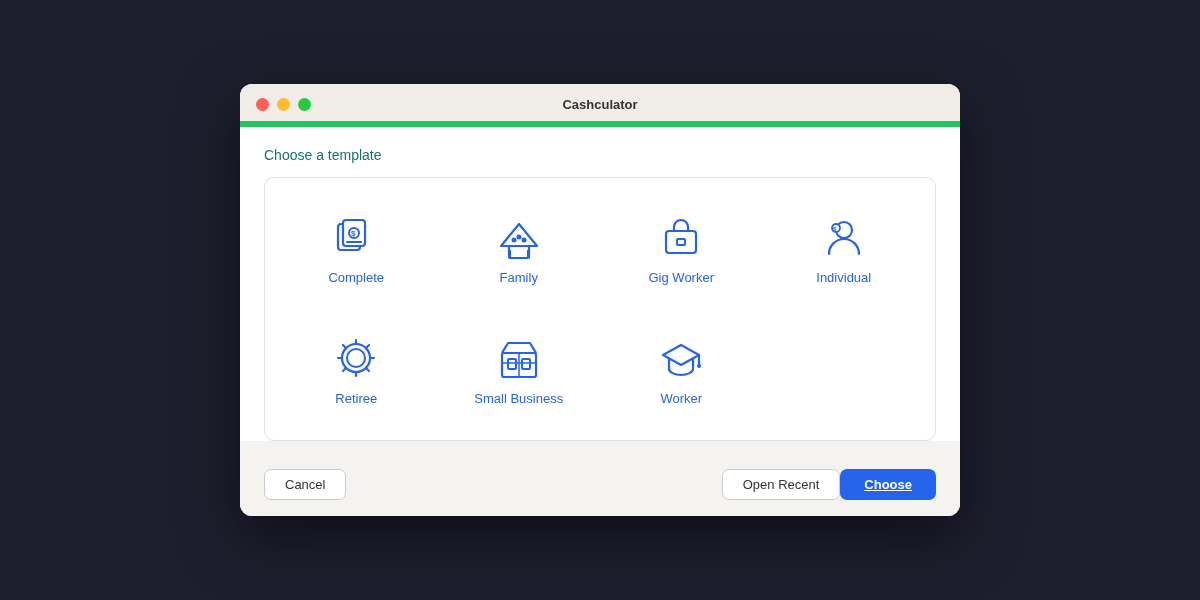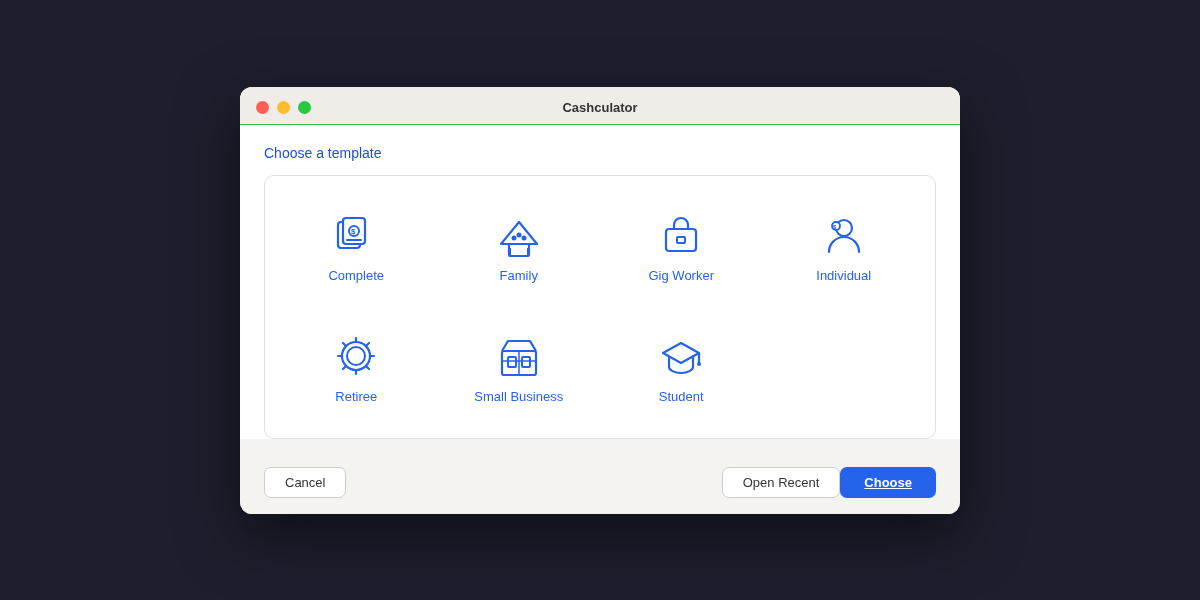--- a/index.html
+++ b/index.html
@@ -21,21 +21,21 @@
       box-shadow: 0 20px 60px rgba(0,0,0,0.5);
       overflow: hidden;
     }
 
     .title-bar {
       background: #f0ede8;
       padding: 14px 16px 10px;
       display: flex;
       align-items: center;
       position: relative;
-      border-bottom: 1px solid #22c55e;
+      border-bottom: 6px solid #22c55e;
     }
 
     .traffic-lights {
       display: flex;
       gap: 8px;
     }
 
     .traffic-light {
       width: 13px;
       height: 13px;
@@ -57,21 +57,21 @@
 
     .window-body {
       background: #fff;
       margin: 0;
       padding: 20px 24px 0;
     }
 
     .section-title {
       font-size: 14px;
       font-weight: 500;
-      color: #1d4ed8;
+      color: #0f766e;
       margin-bottom: 14px;
     }
 
     .templates-grid {
       border: 1px solid #e0e0e0;
       border-radius: 10px;
       padding: 16px;
       display: grid;
       grid-template-columns: repeat(4, 1fr);
       gap: 12px;
@@ -262,21 +262,21 @@
       <div class="template-item">
         <div class="template-icon">
           <svg viewBox="0 0 46 46" fill="none" xmlns="http://www.w3.org/2000/svg">
 
             <polygon points="23,10 41,20 23,30 5,20" stroke="#2563eb" stroke-width="2.2" stroke-linejoin="round" fill="white"></polygon>
             <path d="M35 24v10c0 3-5.4 6-12 6s-12-3-12-6V24" stroke="#2563eb" stroke-width="2.2" stroke-linecap="round"></path>
             <line x1="41" y1="20" x2="41" y2="30" stroke="#2563eb" stroke-width="2.2" stroke-linecap="round"></line>
             <circle cx="41" cy="31" r="2" fill="#2563eb"></circle>
           </svg>
         </div>
-        <span class="template-label">Student</span>
+        <span class="template-label">Worker</span>
       </div>
 
     </div>
   </div>
 
   <div class="window-footer">
     <button class="btn">Cancel</button>
     <div class="footer-right">
       <button class="btn">Open Recent</button>
       <button class="btn btn-primary">Choose</button>

